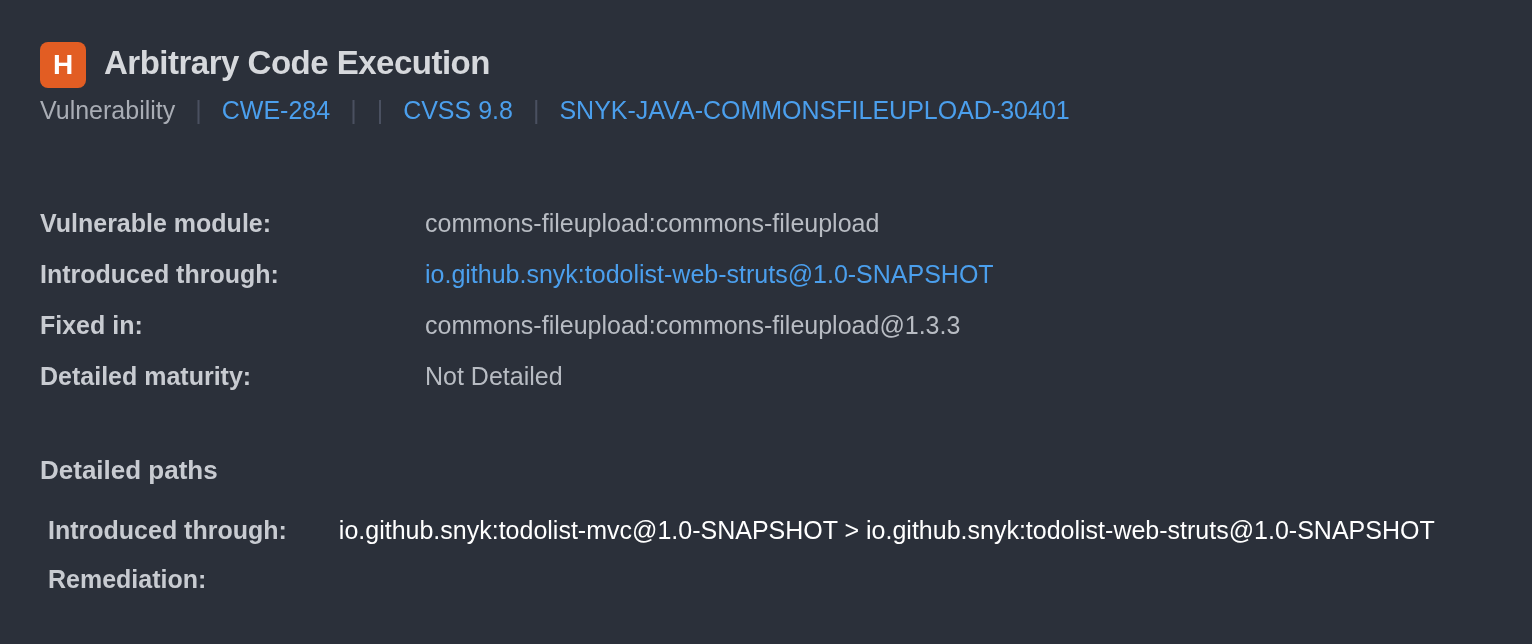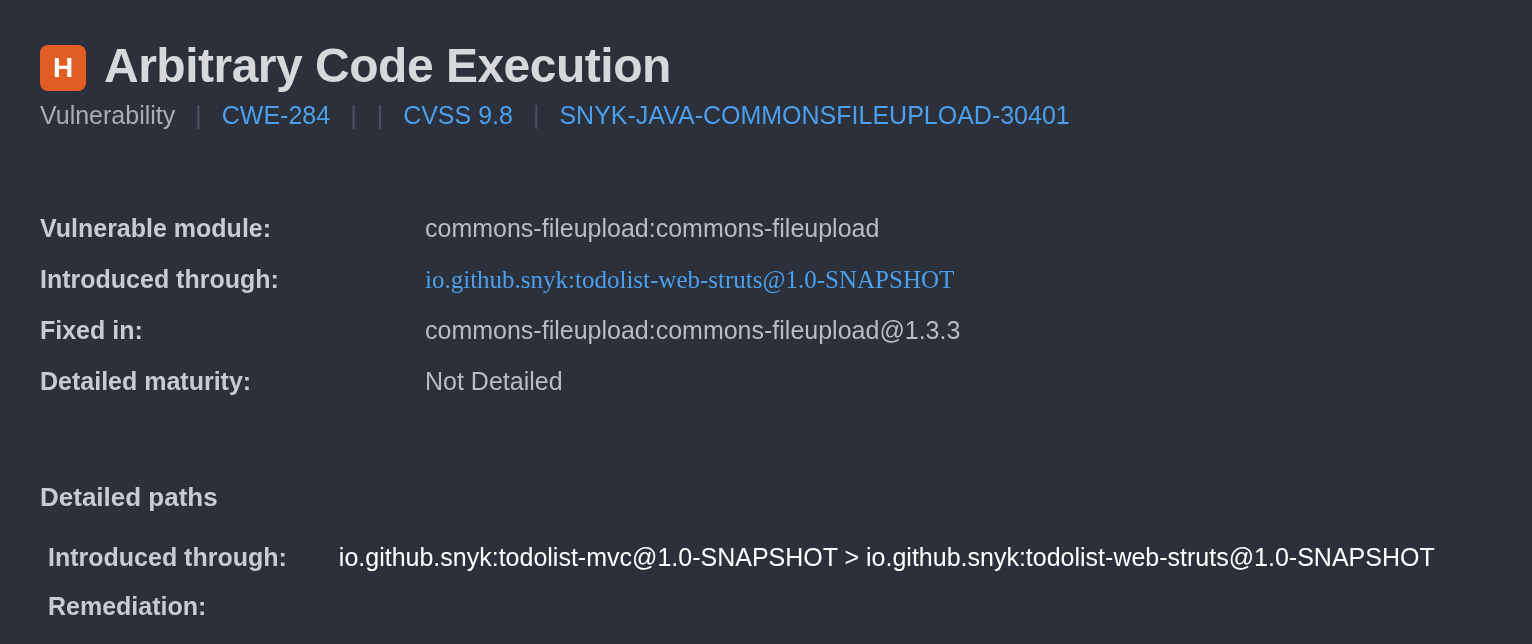--- a/index.html
+++ b/index.html
@@ -25,21 +25,21 @@
       border-radius: 8px;
       display: flex;
       align-items: center;
       justify-content: center;
       color: #fff;
       font-weight: 800;
       font-size: 28px;
       margin-top: 4px;
     }
     .title {
-      font-size: 48px;
+      font-size: 33px;
       font-weight: 700;
       color: #d6d8dc;
       letter-spacing: -0.5px;
     }
     .meta-row {
       display: flex;
       align-items: center;
       gap: 20px;
       font-size: 25px;
       margin-bottom: 84px;
@@ -49,41 +49,40 @@
     }
     .divider {
       color: #4a5060;
     }
     .meta-link {
       color: #4b9fed;
       text-decoration: none;
       cursor: pointer;
     }
     .details-table {
-      margin-bottom: 86px;
+      margin-bottom: 64px;
     }
     .detail-row {
       display: flex;
       align-items: baseline;
       margin-bottom: 22px;
       font-size: 25px;
     }
     .detail-key {
       color: #c8cbd1;
       font-weight: 700;
       width: 385px;
       flex-shrink: 0;
     }
     .detail-value {
       color: #b8bcc3;
     }
     .detail-value.link {
       color: #4b9fed;
       cursor: pointer;
-      font-family: Liberation Serif, serif;
     }
     .section-heading {
       font-size: 26px;
       font-weight: 700;
       color: #c8cbd1;
       margin-bottom: 30px;
     }
     .path-row {
       display: flex;
       align-items: baseline;

